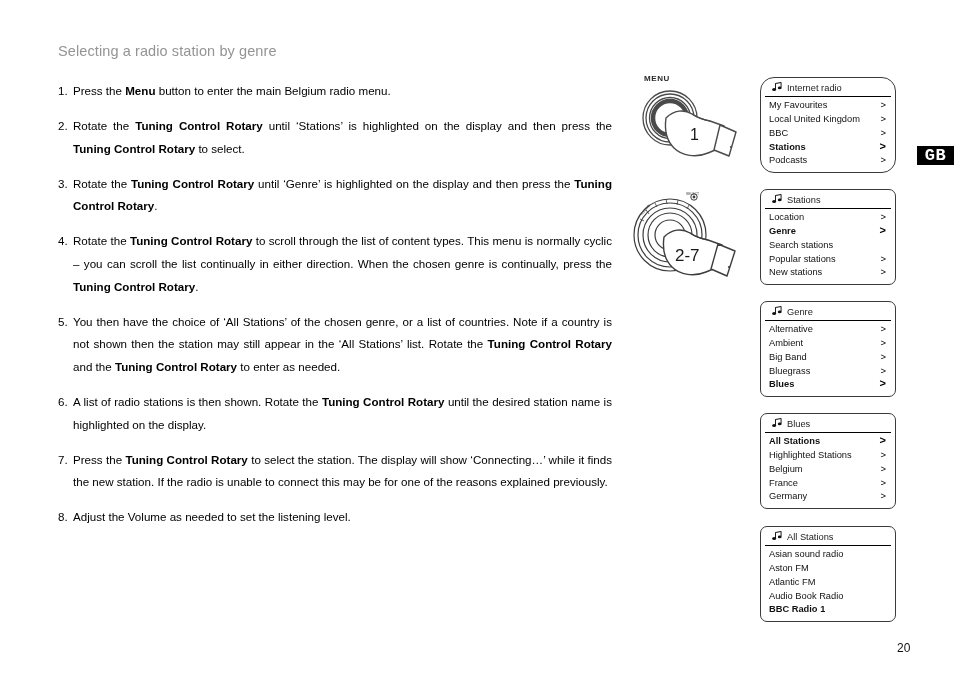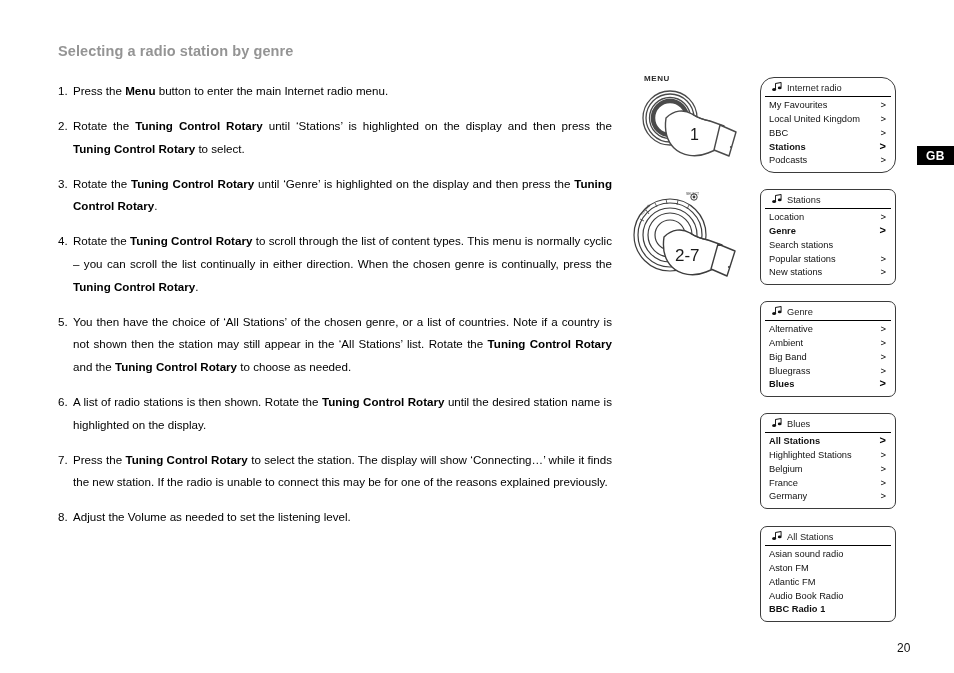--- a/index.html
+++ b/index.html
@@ -15,21 +15,21 @@
     color: #000000;
     overflow: hidden;
   }
 
   
   #page-title {
     position: absolute;
     left: 58px;
     top: 43px;
     font-size: 14.5px;
-    font-weight: bold;
+    font-weight: normal;
     color: #949494;
     letter-spacing: 0.1px;
   }
 
   
   #steps {
     position: absolute;
     left: 58px;
     top: 80px;
     width: 554px;
@@ -55,26 +55,27 @@
 
   
   #gb-tab {
     position: absolute;
     left: 917px;
     top: 146px;
     width: 37px;
     height: 19px;
     background: #000000;
     color: #ffffff;
-    font-size: 12px;
+    font-size: 17px;
     font-weight: bold;
     display: flex;
     align-items: center;
     justify-content: center;
     letter-spacing: 0.5px;
+    font-family: Liberation Mono, monospace;
   }
 
   
   .illustration {
     position: absolute;
   }
   #illus-1 { left: 628px; top: 70px; width: 120px; height: 110px; }
   #illus-2 { left: 622px; top: 183px; width: 128px; height: 112px; }
   .illus-label {
     position: absolute;
@@ -154,37 +155,37 @@
 </head>
 <body>
 
 <div id="page-title">Selecting a radio station by genre</div>
 
 <div id="gb-tab">GB</div>
 
 <div id="steps">
     <div class="step">
       <div class="step-num">1.</div>
-      <div class="step-body"><span>Press the </span><b>Menu</b><span> button to enter the main Internet radio menu.</span></div>
+      <div class="step-body"><span>Press the </span><b>Menu</b><span> button to enter the main Belgium radio menu.</span></div>
     </div>
     <div class="step">
       <div class="step-num">2.</div>
       <div class="step-body"><span>Rotate the </span><b>Tuning Control Rotary</b><span> until ‘Stations’ is highlighted on the display and then press the </span><b>Tuning Control Rotary</b><span> to select.</span></div>
     </div>
     <div class="step">
       <div class="step-num">3.</div>
       <div class="step-body"><span>Rotate the </span><b>Tuning Control Rotary</b><span> until ‘Genre’ is highlighted on the display and then press the </span><b>Tuning Control Rotary</b><span>.</span></div>
     </div>
     <div class="step">
       <div class="step-num">4.</div>
       <div class="step-body"><span>Rotate the </span><b>Tuning Control Rotary</b><span> to scroll through the list of content types. This menu is normally cyclic – you can scroll the list continually in either direction. When the chosen genre is continually, press the </span><b>Tuning Control Rotary</b><span>.</span></div>
     </div>
     <div class="step">
       <div class="step-num">5.</div>
-      <div class="step-body"><span>You then have the choice of ‘All Stations’ of the chosen genre, or a list of countries. Note if a country is not shown then the station may still appear in the ‘All Stations’ list. Rotate the </span><b>Tuning Control Rotary</b><span> and the </span><b>Tuning Control Rotary</b><span> to choose as needed.</span></div>
+      <div class="step-body"><span>You then have the choice of ‘All Stations’ of the chosen genre, or a list of countries. Note if a country is not shown then the station may still appear in the ‘All Stations’ list. Rotate the </span><b>Tuning Control Rotary</b><span> and the </span><b>Tuning Control Rotary</b><span> to enter as needed.</span></div>
     </div>
     <div class="step">
       <div class="step-num">6.</div>
       <div class="step-body"><span>A list of radio stations is then shown. Rotate the </span><b>Tuning Control Rotary</b><span> until the desired station name is highlighted on the display.</span></div>
     </div>
     <div class="step">
       <div class="step-num">7.</div>
       <div class="step-body"><span>Press the </span><b>Tuning Control Rotary</b><span> to select the station. The display will show ‘Connecting…’ while it finds the new station. If the radio is unable to connect this may be for one of the reasons explained previously.</span></div>
     </div>
     <div class="step">

